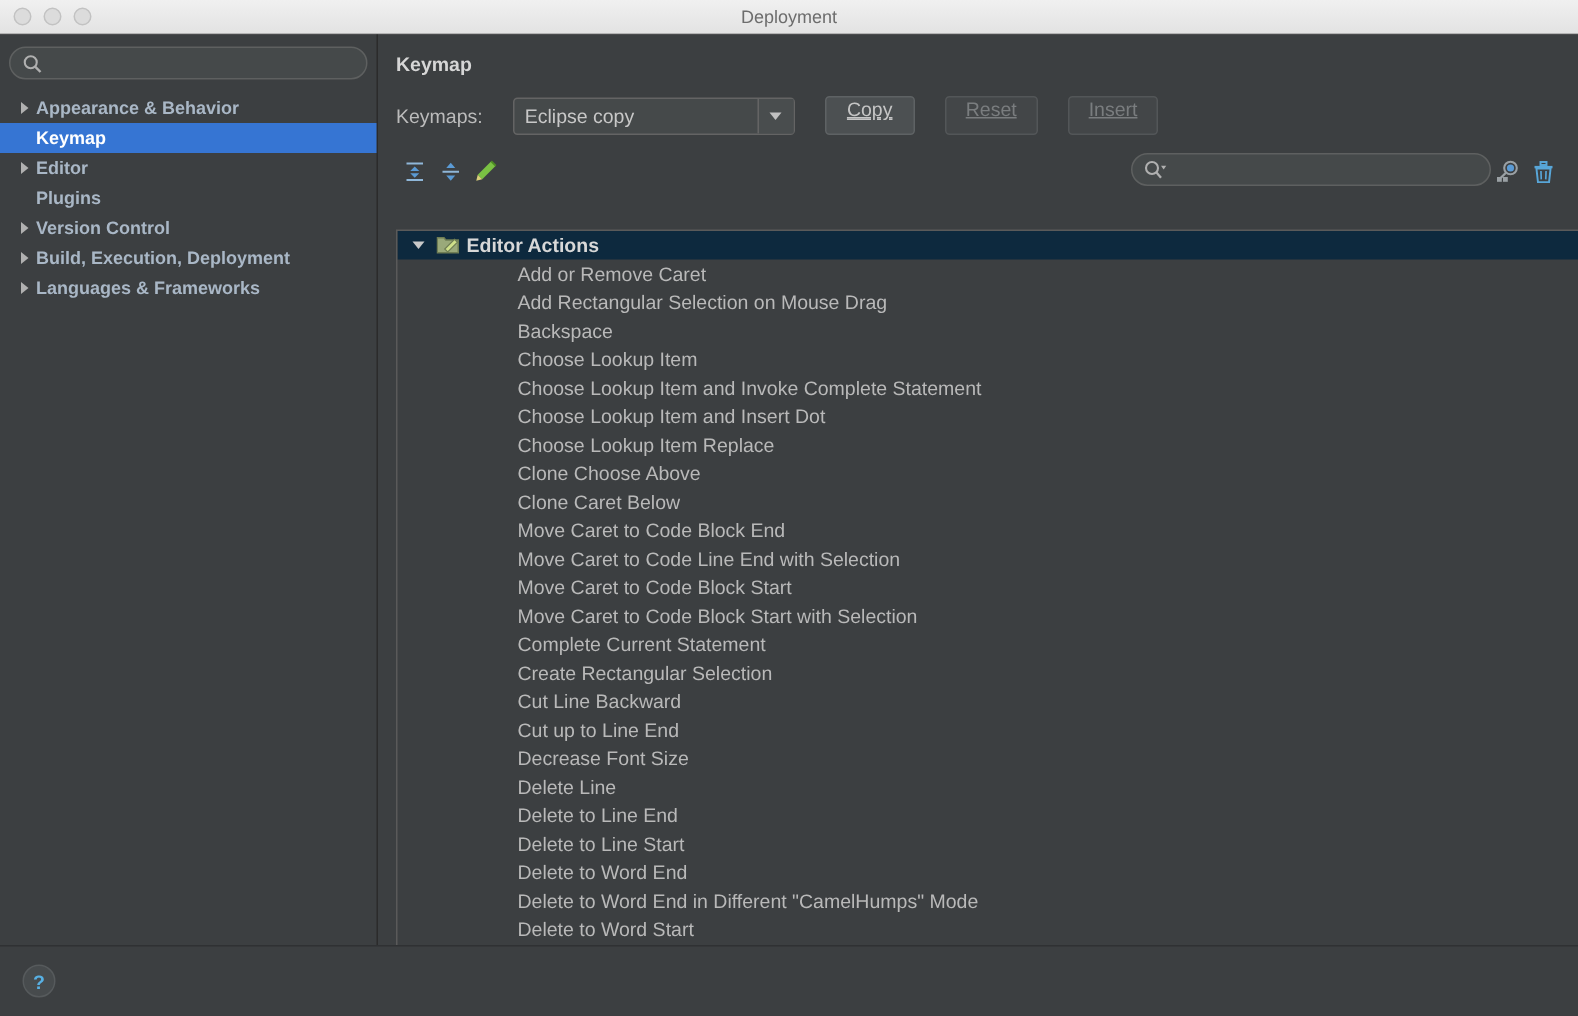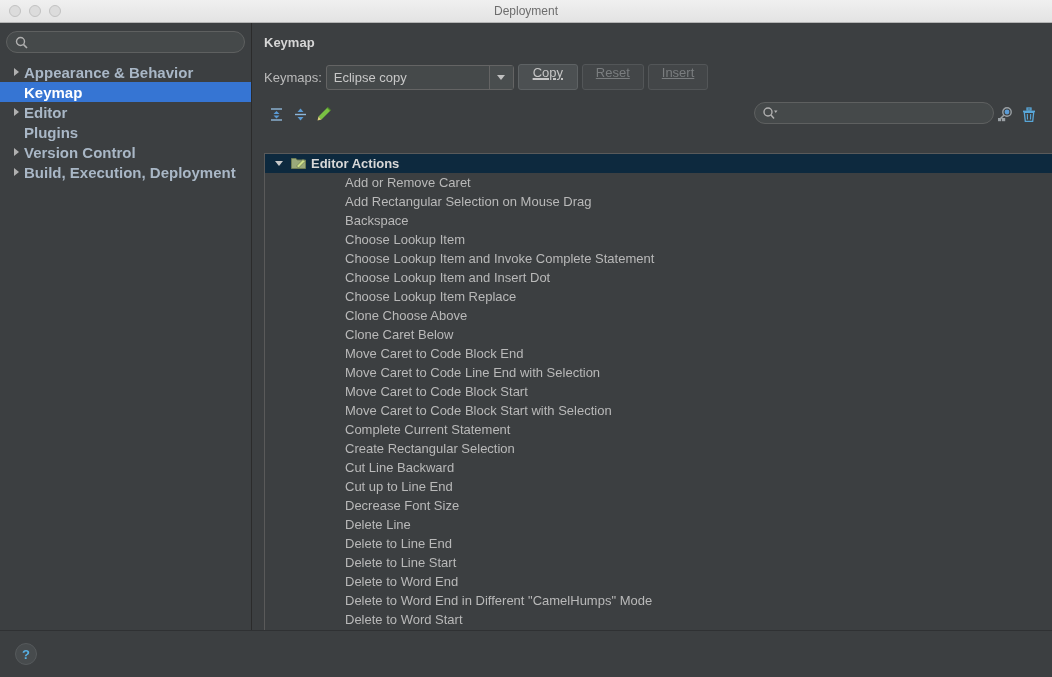--- a/index.html
+++ b/index.html
@@ -56,21 +56,21 @@
   .side-search svg { flex: none; }
   .side-search input {
     flex: 1; background: transparent; border: none; outline: none;
     color: #bbbbbb; font-size: 12px;
     font-family: "Liberation Sans", sans-serif;
     margin-left: 5px;
   }
   .tree { margin-top: 9px; }
   .tree-row {
     height: 20px; display: flex; align-items: center;
-    padding-left: 8px; font-size: 15px;
+    padding-left: 8px; font-size: 12px;
     color: #a9b7c6; font-weight: bold;
     white-space: nowrap;
   }
   .tree-row.sel { background: #3675d3; color: #ffffff; }
   .tw {
     width: 16px; flex: none;
     display: flex; align-items: center; justify-content: center;
   }
   .tw i {
     display: block;
@@ -86,21 +86,21 @@
     position: relative;
     background: #3c3f41;
     padding: 0 12px;
   }
   .panel-title {
     font-size: 13px; font-weight: bold; color: #d6d6d6;
     margin-top: 12px; margin-left: 0px;
   }
   .keymaps-row {
     display: flex; align-items: center;
-    margin-top: 14px; gap: 4px;
+    margin-top: 14px; gap: 20px;
   }
   .km-label { font-size: 13px; color: #bbbbbb; }
   .combo {
     width: 188px; height: 25px;
     background: #45494a;
     border: 1px solid #646464;
     border-radius: 3px;
     display: flex; align-items: center;
     position: relative;
   }
@@ -263,20 +263,26 @@
           <span class="tw">
             <i></i>
           </span>
           <span>Version Control</span>
         </div>
         <div class="tree-row">
           <span class="tw">
             <i></i>
           </span>
           <span>Build, Execution, Deployment</span>
+        </div>
+        <div class="tree-row">
+          <span class="tw">
+            <i></i>
+          </span>
+          <span>Languages &amp; Frameworks</span>
         </div>
       </div>
   </div>
 
   <div class="right">
     <div class="panel-title">Keymap</div>
 
     <div class="keymaps-row">
       <div class="km-label">Keymaps:</div>
       <div class="combo">

